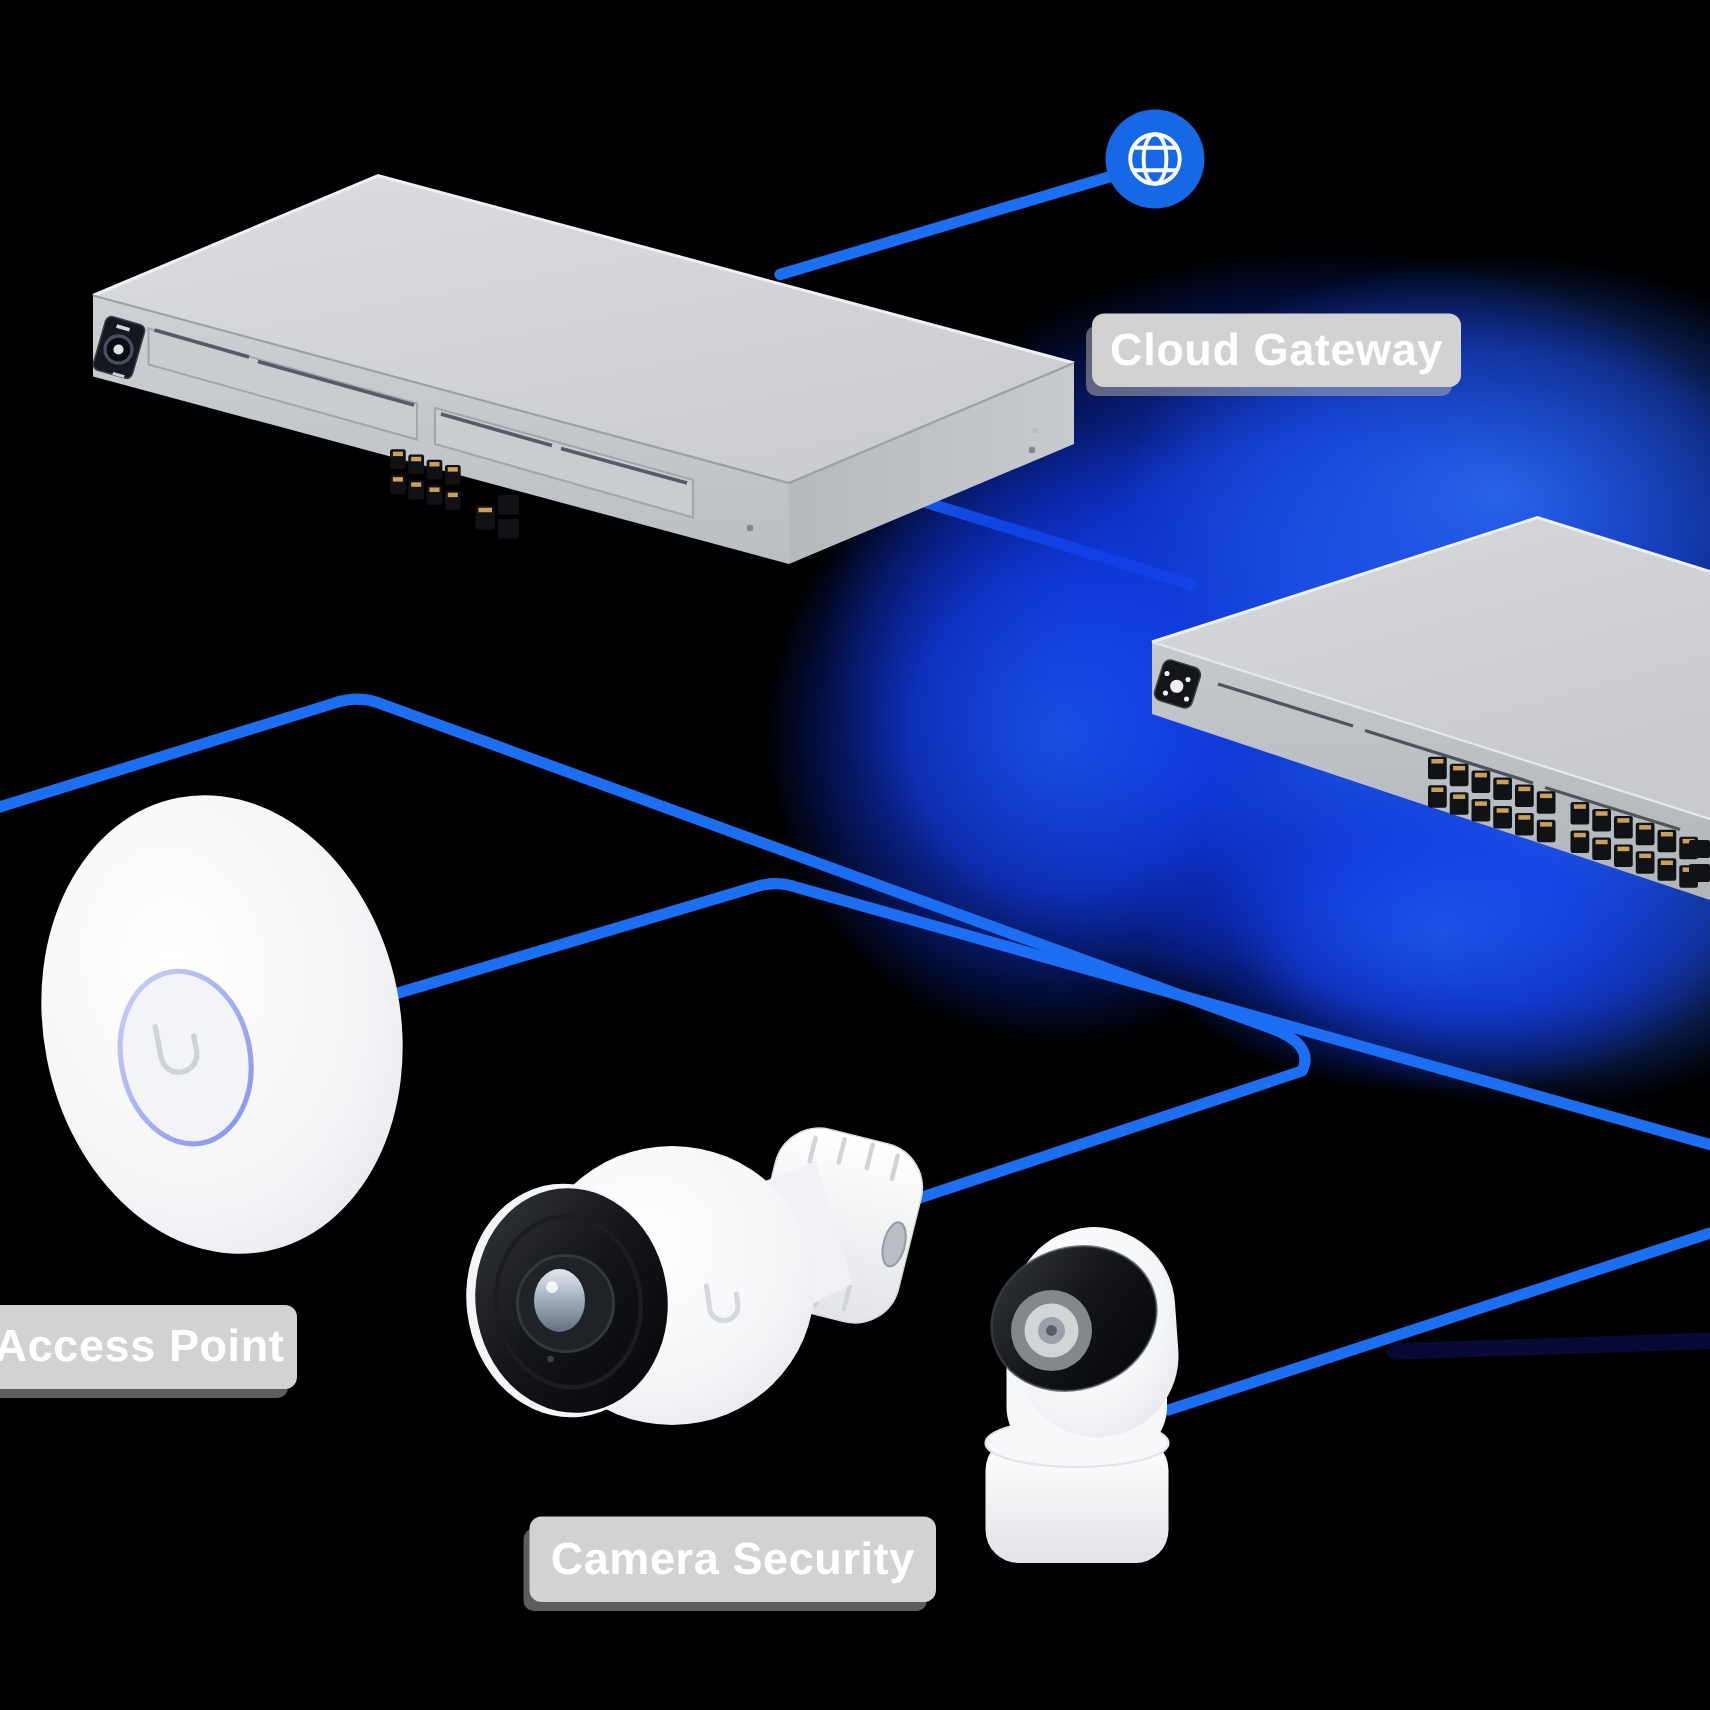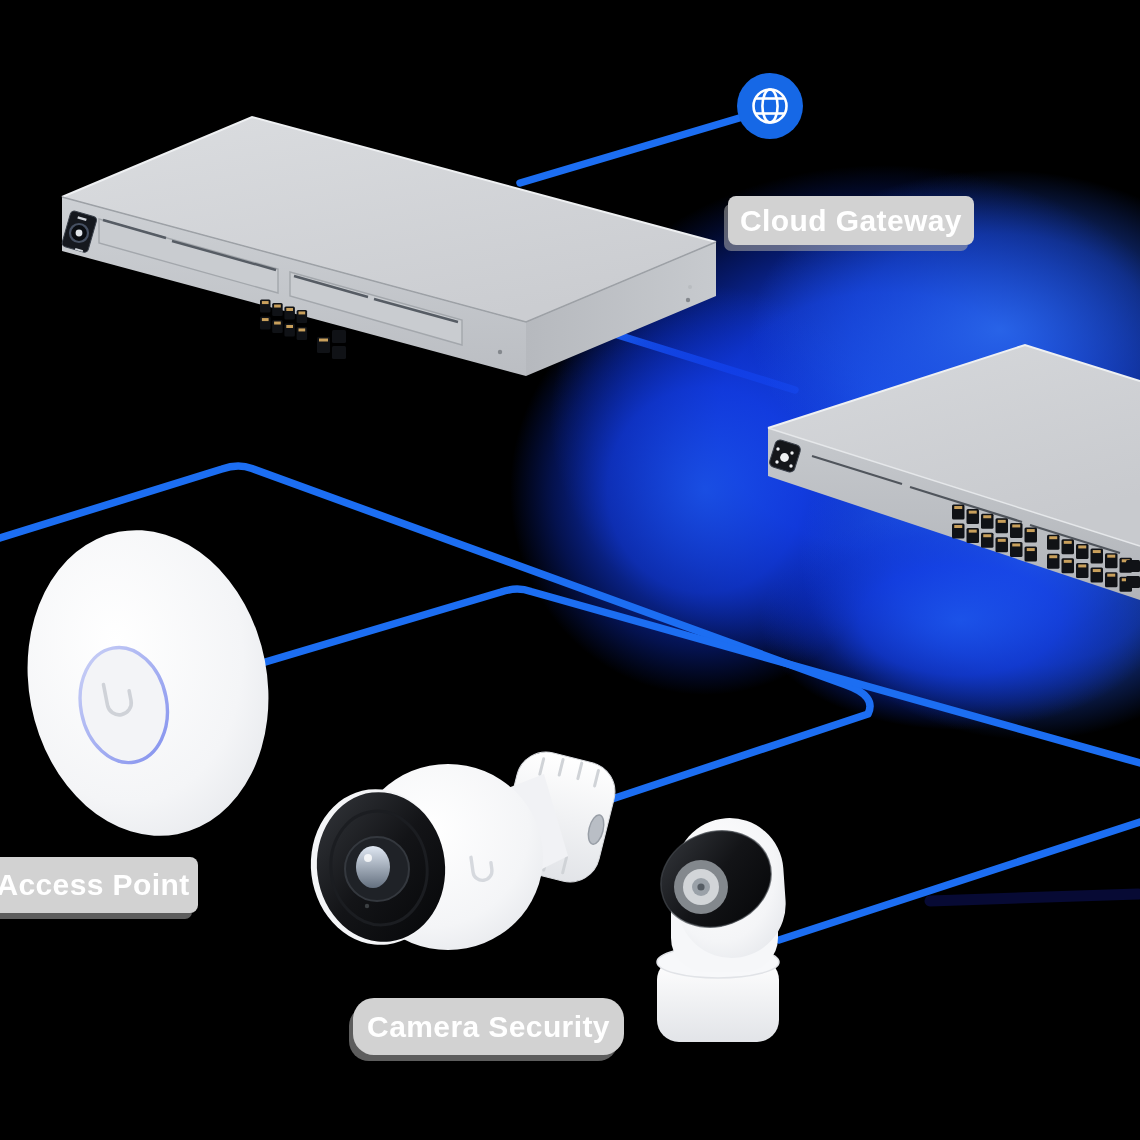--- a/index.html
+++ b/index.html
@@ -10,24 +10,25 @@
     background:var(--label-bg,#d2d2d2);
     color:var(--label-text,#fff);
     font-family:"Liberation Sans",sans-serif;
     font-weight:700;
     font-size:30px;
     letter-spacing:.4px;
     display:flex;align-items:center;justify-content:center;
     border-radius:8px;
     box-shadow:-5px 7px 0 -1px rgba(169,169,169,.55);
     z-index:5;
+    margin-top:13px;
   }
   #label-cloud-gateway{left:728px;top:196px;width:246px;height:49px;}
   #label-access-point{left:-12px;top:857px;width:210px;height:56px;}
-  #label-camera-security{left:353px;top:998px;width:271px;height:57px;border-radius:21px;}
+  #label-camera-security{left:353px;top:998px;width:271px;height:57px;}
 </style>
 </head>
 <body>
 
 <div id="stage">
 
 <svg width="1140" height="1140" viewBox="0 0 1140 1140">
   <defs>
     <radialGradient id="glowA" cx="50%" cy="50%" r="50%">
       <stop offset="0%" stop-color="#1c55f0" stop-opacity="0.95"></stop>

